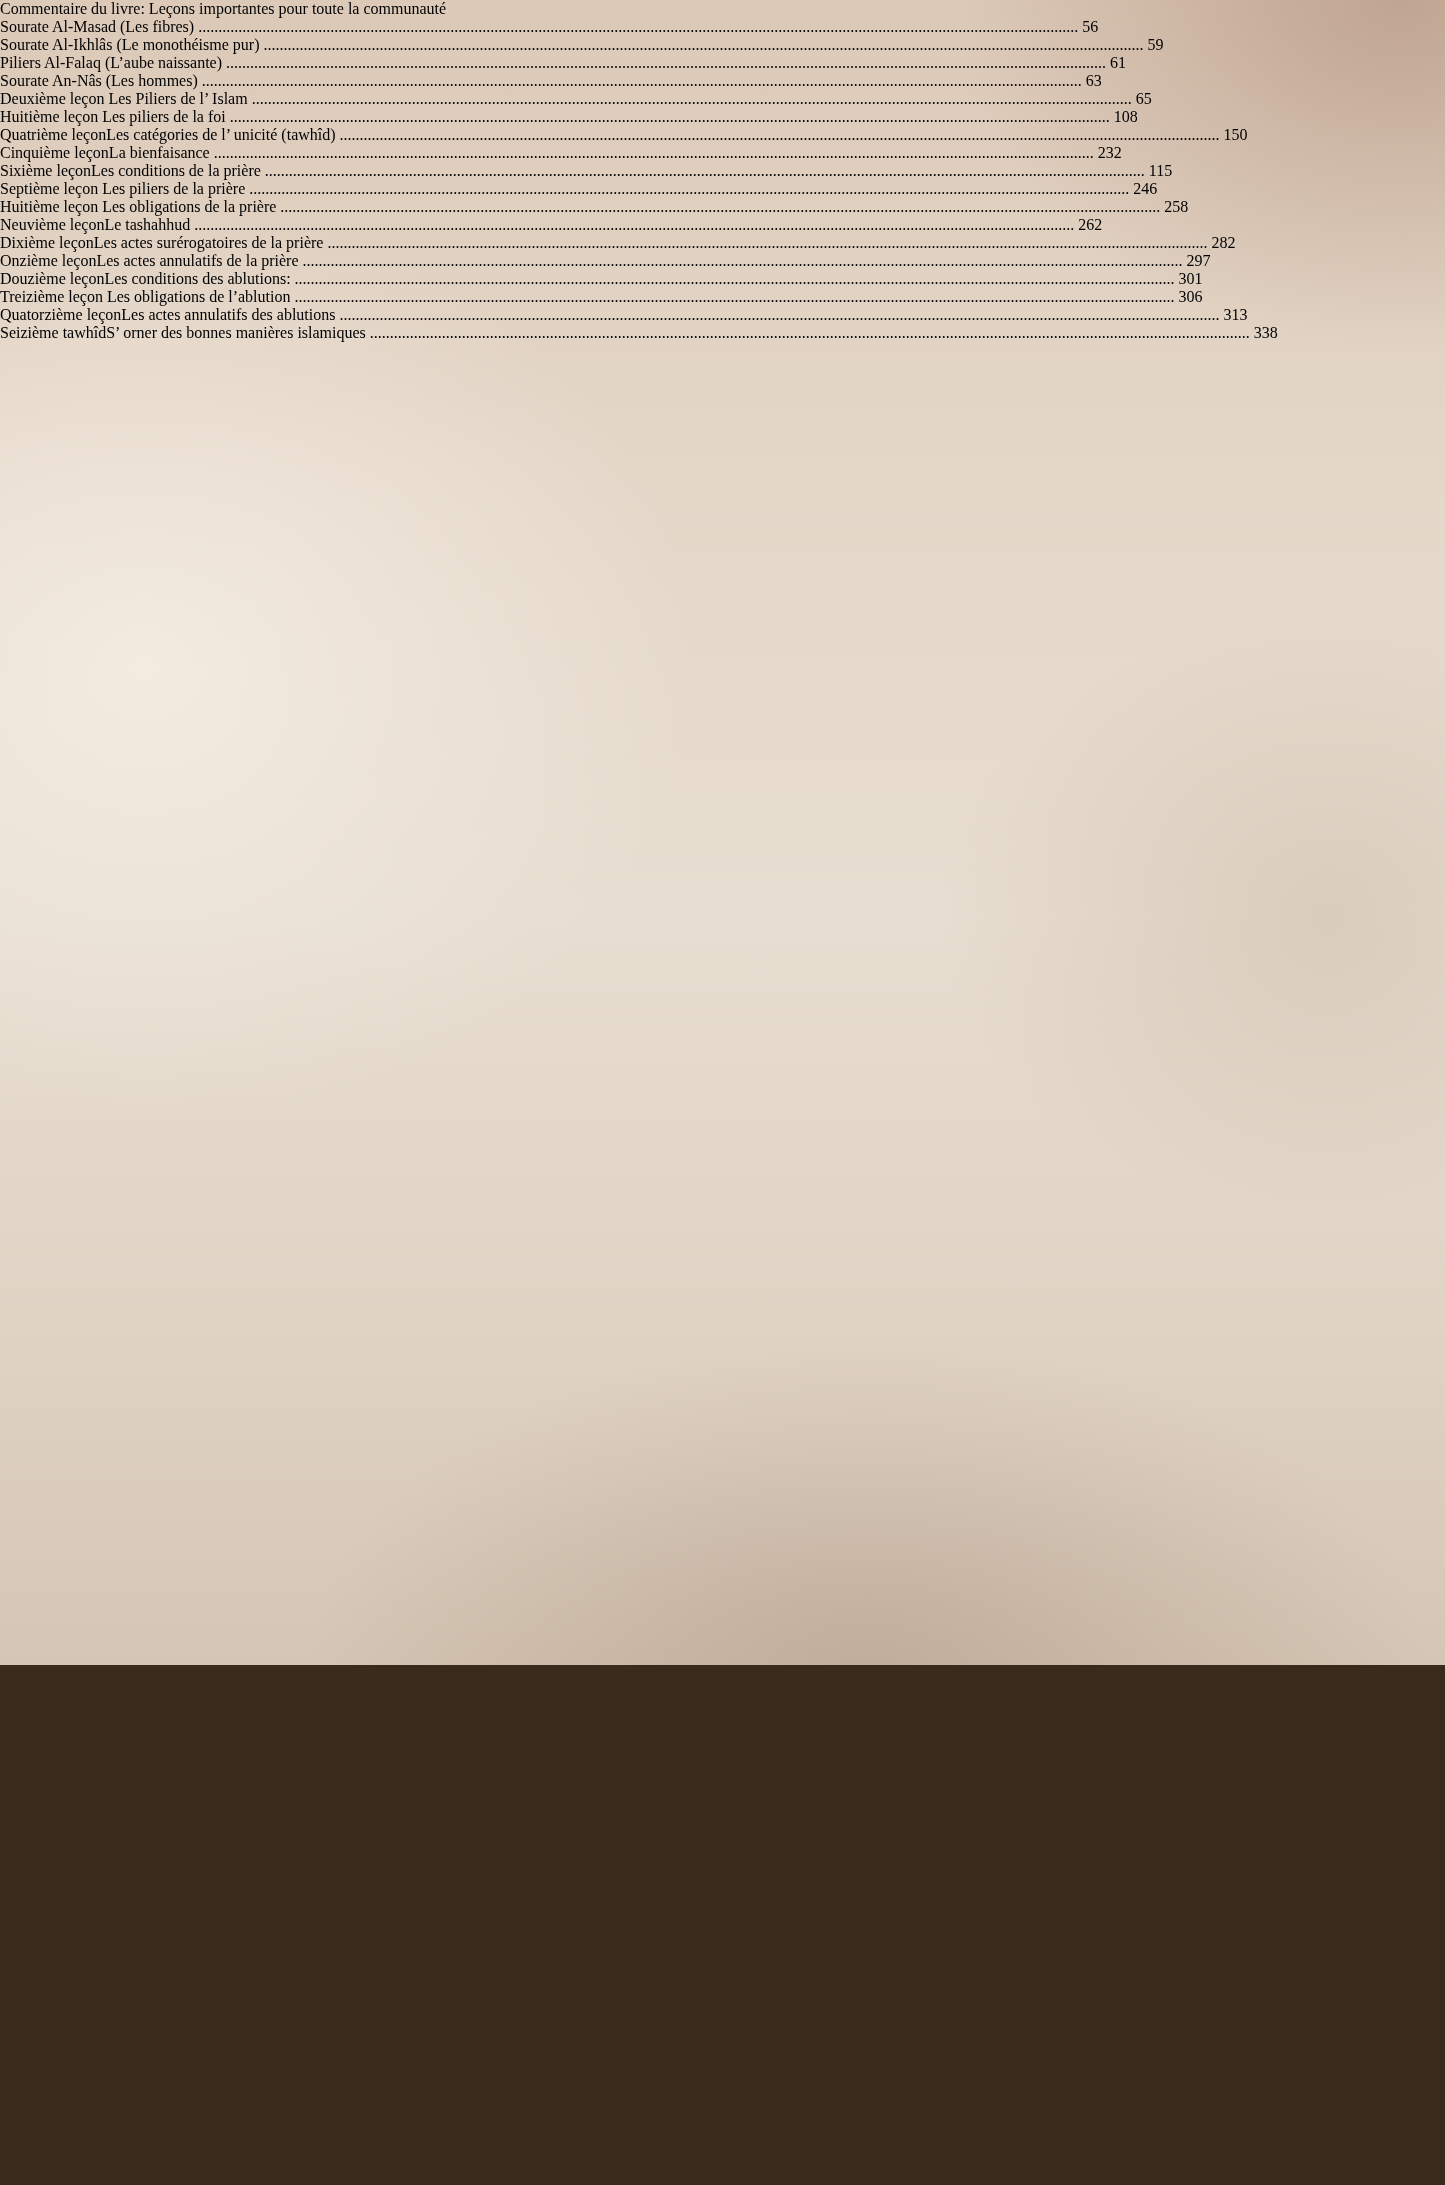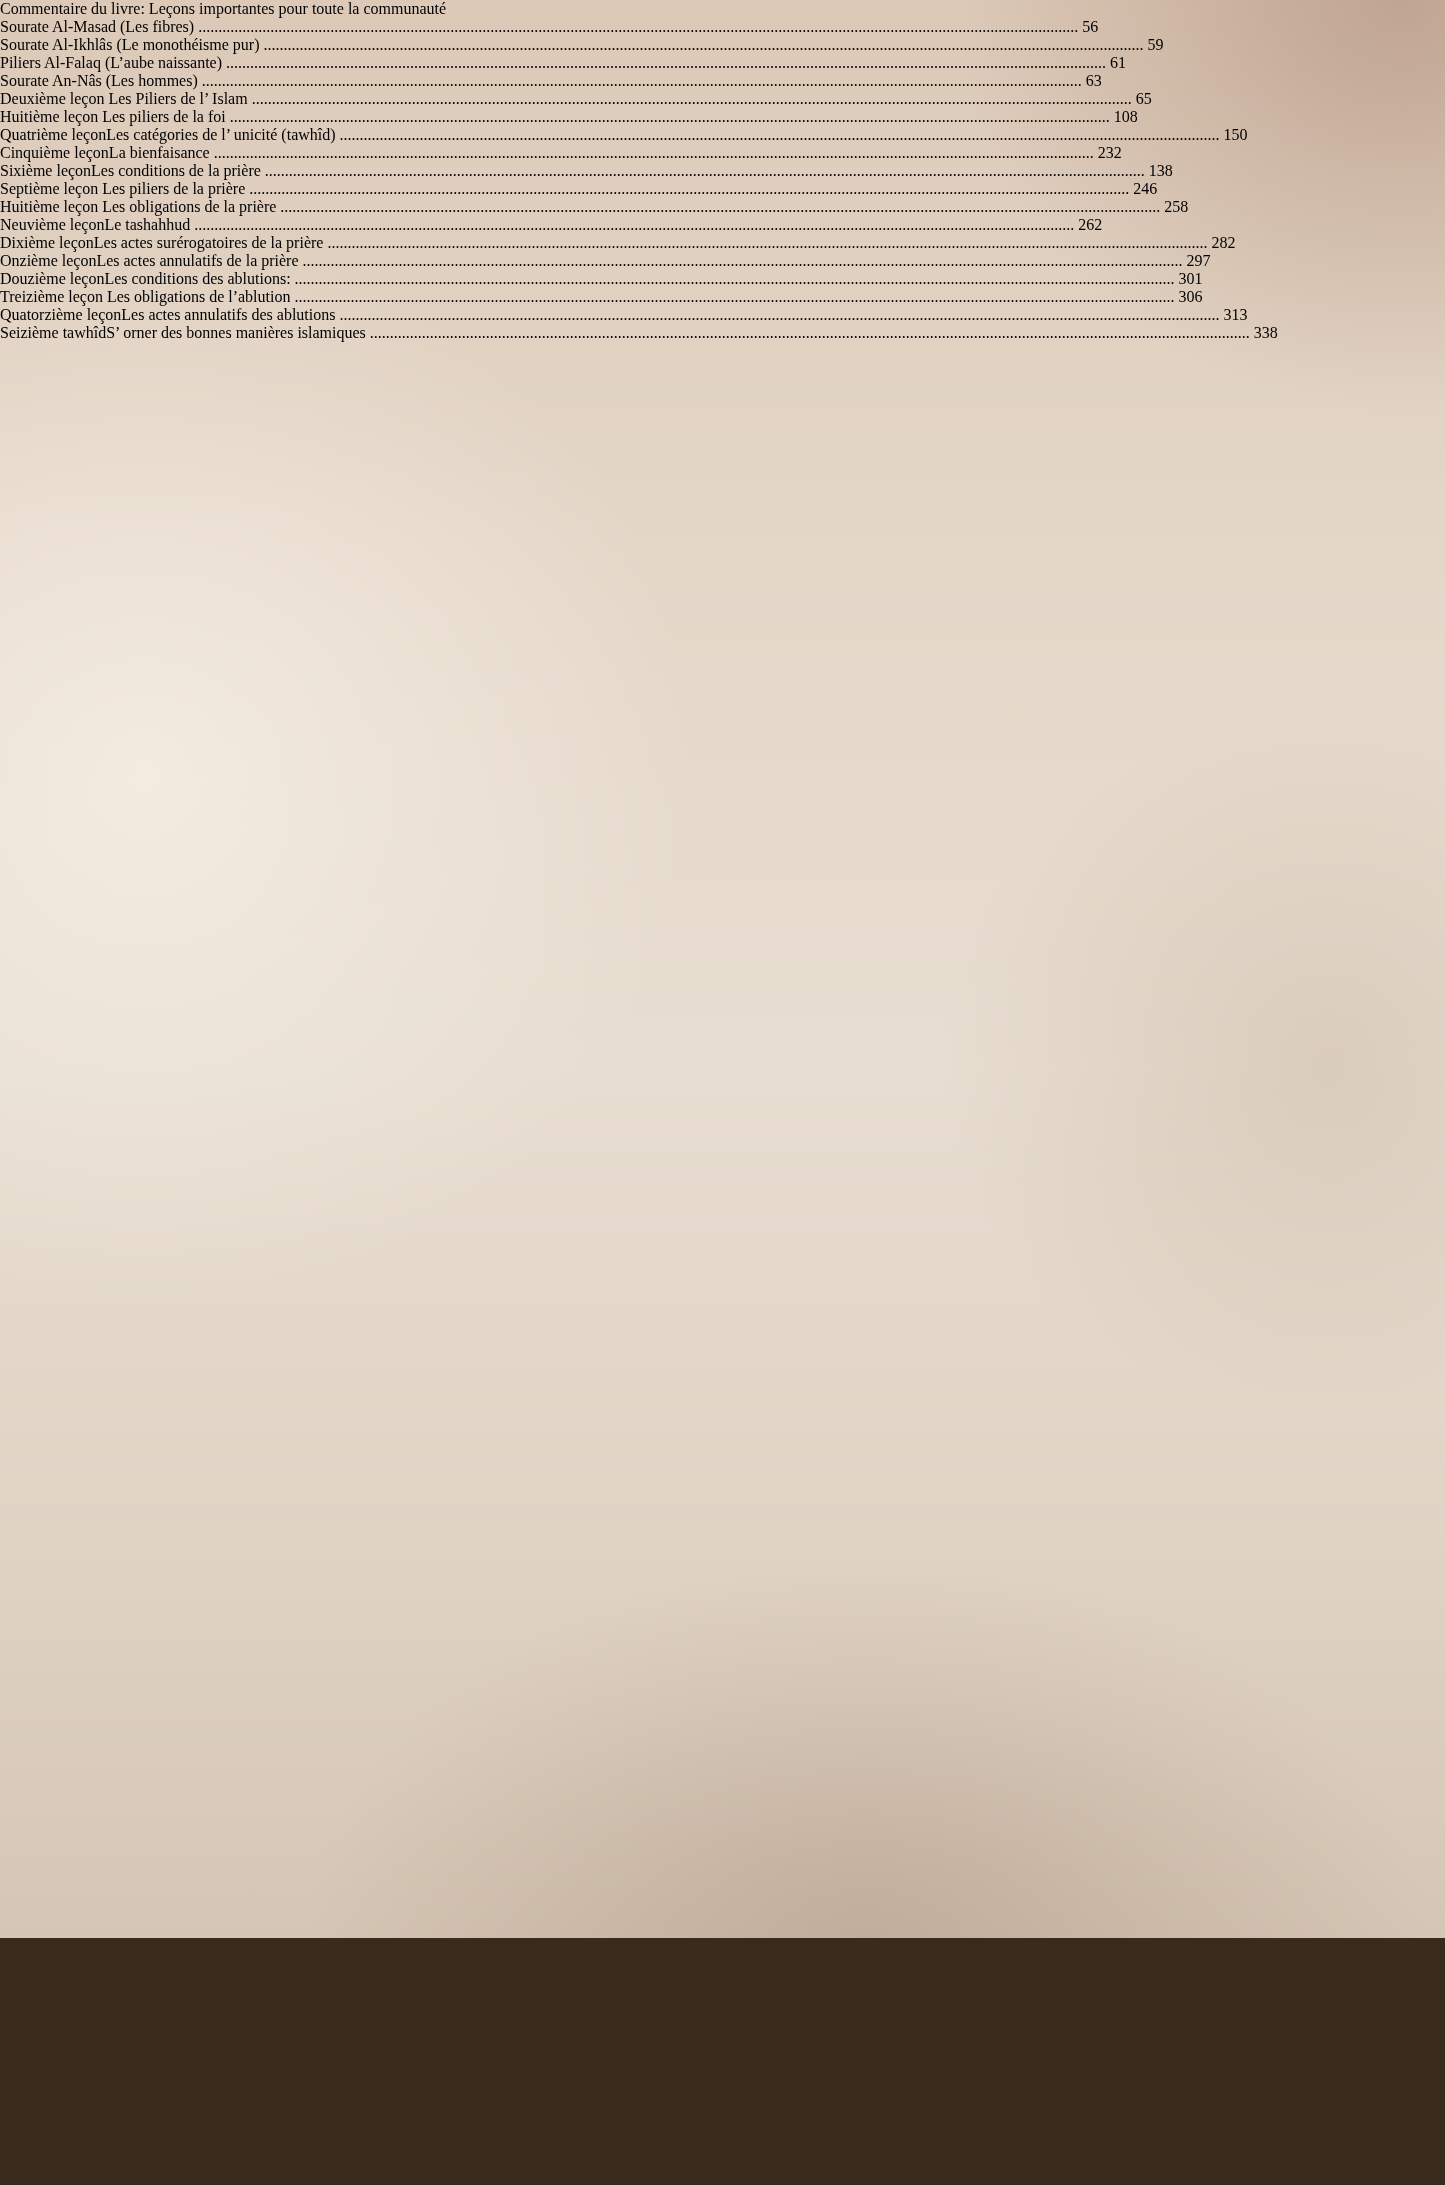--- a/index.html
+++ b/index.html
@@ -1,18 +1,18 @@
 <!DOCTYPE html>
 <html><head>
 <meta charset="utf-8">
 <style>
   html,body{margin:0;padding:0;}
   body{width:1445px;height:2185px;overflow:hidden;background:#3a2a1c;
        font-family:"Liberation Serif","DejaVu Serif",serif;}
-  .scene{position:relative;width:1445px;height:1938px;overflow:hidden;
+  .scene{position:relative;width:1445px;height:1665px;overflow:hidden;
     background:
       radial-gradient(62% 45% at 10% 40%, rgba(255,250,242,0.55), rgba(255,250,242,0) 62%),
       radial-gradient(55% 38% at 97% 0%, rgba(152,114,92,0.42), rgba(152,114,92,0) 56%),
       radial-gradient(45% 30% at 92% 55%, rgba(168,138,112,0.20), rgba(168,138,112,0) 60%),
       radial-gradient(60% 30% at 60% 100%, rgba(130,102,80,0.25), rgba(130,102,80,0) 65%),
       linear-gradient(180deg,#dcc9b8 0%,#e4d7c8 28%,#e7ddd0 55%,#e0d3c4 80%,#d5c5b4 100%);
   }
   
   .wood{position:absolute;left:0;top:0;width:64px;height:170px;
     clip-path:polygon(0 0,34px 0,0 135px);
@@ -110,21 +110,21 @@
 
   <div class="row">
     <span class="label"><span class="head">Cinquième leçon</span><span class="rest">La bienfaisance</span></span>
     <span class="leader">............................................................................................................................................................................................................................</span>
     <span class="pnum">232</span>
   </div>
 
   <div class="row">
     <span class="label"><span class="head">Sixième leçon</span><span class="rest">Les conditions de la prière</span></span>
     <span class="leader">............................................................................................................................................................................................................................</span>
-    <span class="pnum">138</span>
+    <span class="pnum">115</span>
   </div>
 
   <div class="row">
     <span class="label"><span class="head"></span><span class="rest">Septième leçon Les piliers de la prière</span></span>
     <span class="leader">............................................................................................................................................................................................................................</span>
     <span class="pnum">246</span>
   </div>
 
   <div class="row">
     <span class="label"><span class="head"></span><span class="rest">Huitième leçon Les obligations de la prière</span></span>

